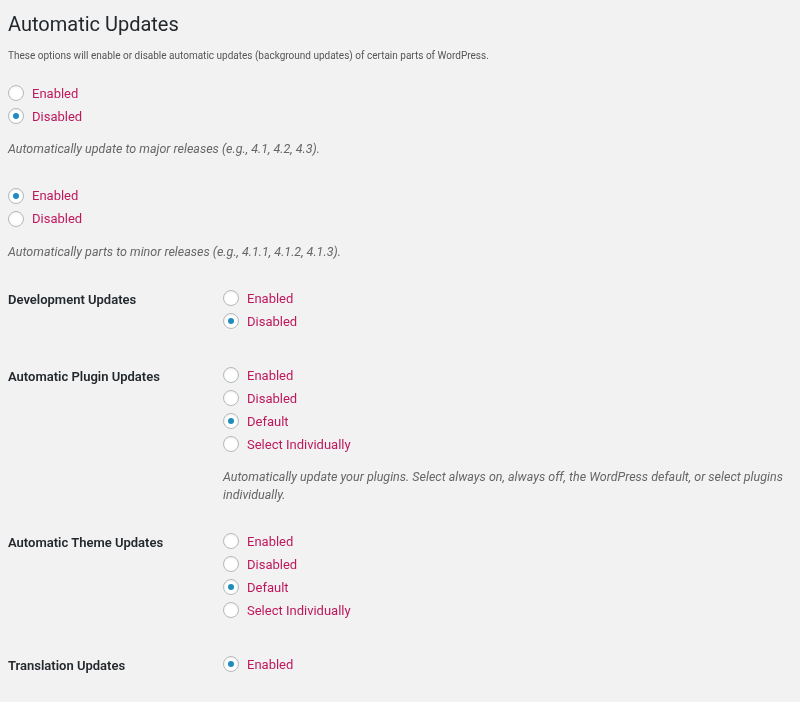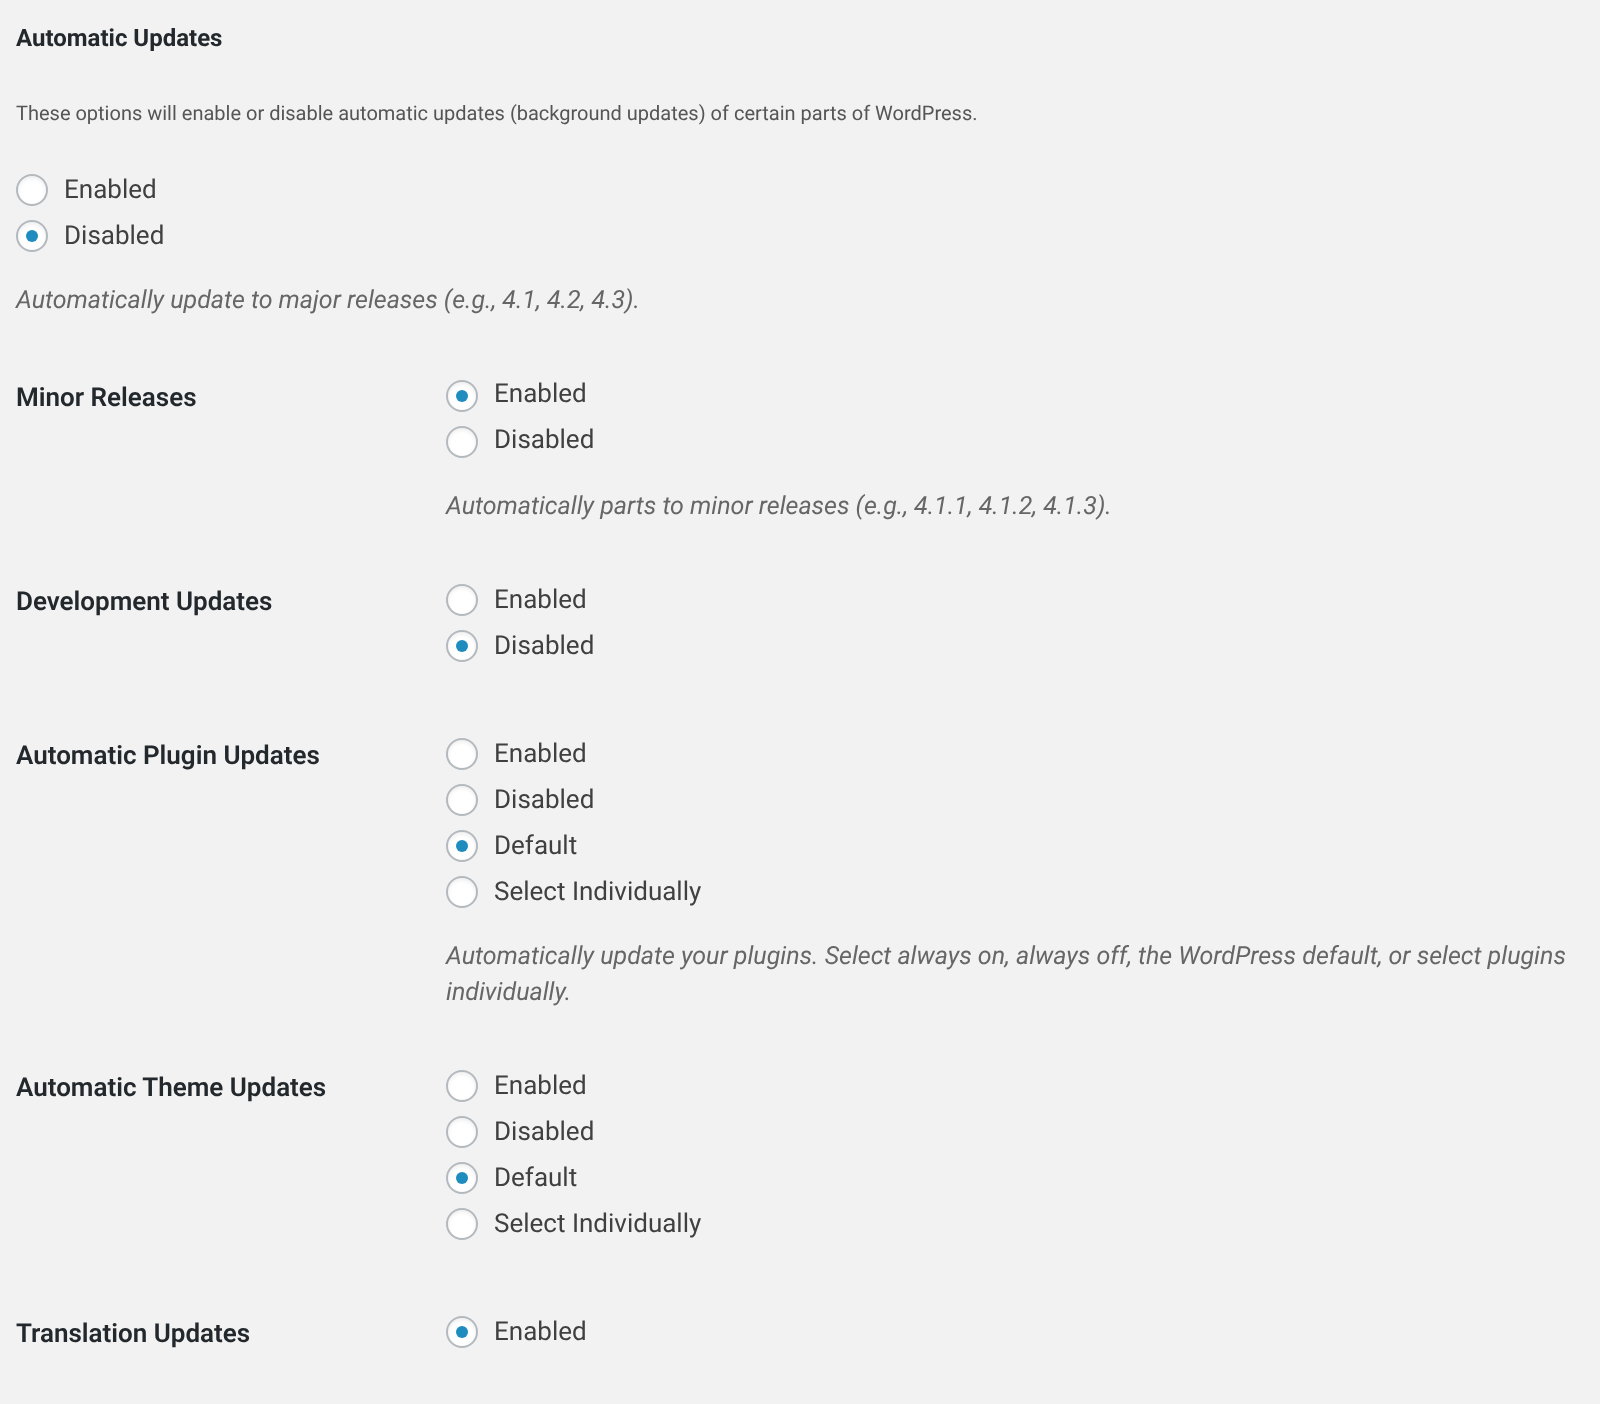--- a/index.html
+++ b/index.html
@@ -5,24 +5,24 @@
   * { box-sizing: border-box; margin: 0; padding: 0; }
   body {
     font-family: -apple-system, BlinkMacSystemFont, "Segoe UI", Roboto, "Helvetica Neue", Arial, sans-serif;
     font-size: 13px;
     color: #444;
     background: #f2f2f2;
     padding: 10px 8px;
     width: 800px;
   }
   h2.page-title {
-    font-size: 12px;
-    font-weight: 700;
+    font-size: 20px;
+    font-weight: 400;
     color: #23282d;
-    margin-bottom: 26px;
+    margin-bottom: 14px;
     margin-top: 2px;
   }
   p.description {
     font-size: 10px;
     color: #555;
     margin-bottom: 24px;
   }
   .form-row {
     display: flex;
     align-items: flex-start;
@@ -64,21 +64,21 @@
     width: 6px;
     height: 6px;
     border-radius: 50%;
     background: #1e8cbe;
     top: 50%;
     left: 50%;
     transform: translate(-50%, -50%);
   }
   .radio-label {
     font-size: 13px;
-    color: #404040;
+    color: #be185d;
     text-align: center;
   }
   .option-desc {
     font-size: 12.5px;
     font-style: italic;
     color: #666;
     margin-top: 16px;
     line-height: 1.4;
   }
 </style>
@@ -96,21 +96,20 @@
     </label>
     <label class="radio-option">
       <span class="radio-btn checked"></span>
       <span class="radio-label">Disabled</span>
     </label>
     <div class="option-desc">Automatically update to major releases (e.g., 4.1, 4.2, 4.3).</div>
   </div>
 </div>
 
 <div class="form-row">
-  <div class="row-label">Minor Releases</div>
   <div class="row-controls">
     <label class="radio-option">
       <span class="radio-btn checked"></span>
       <span class="radio-label">Enabled</span>
     </label>
     <label class="radio-option">
       <span class="radio-btn"></span>
       <span class="radio-label">Disabled</span>
     </label>
     <div class="option-desc">Automatically parts to minor releases (e.g., 4.1.1, 4.1.2, 4.1.3).</div>

